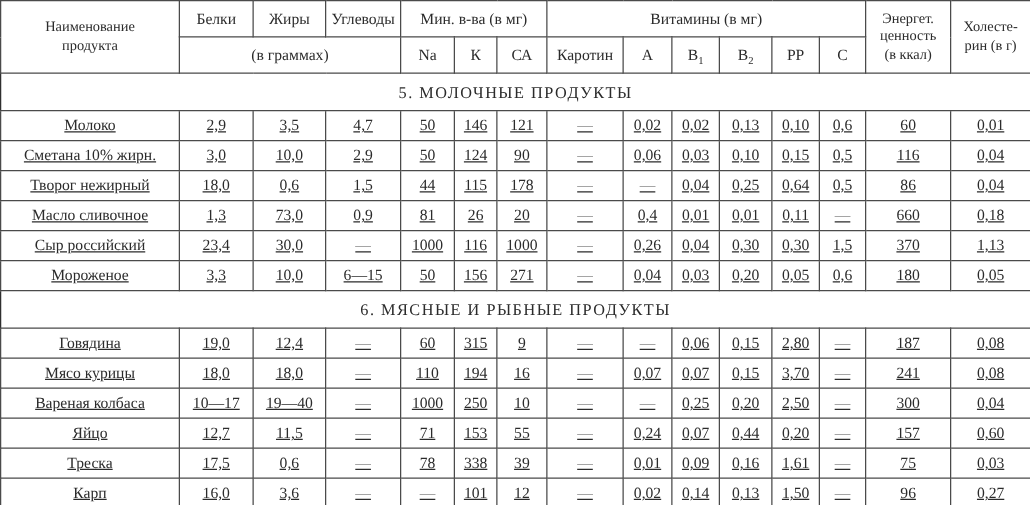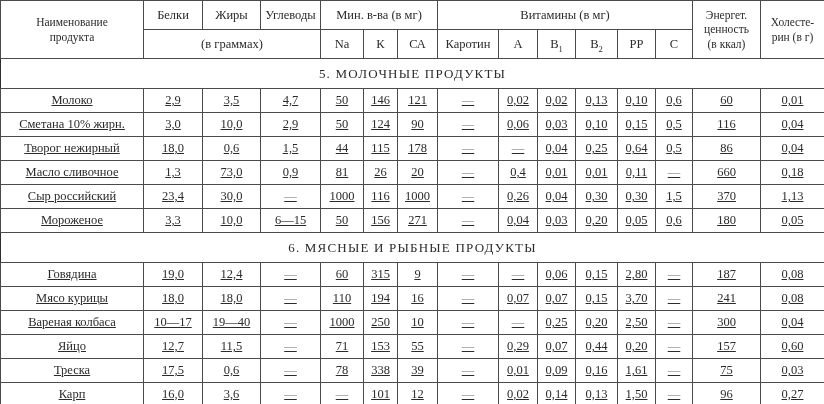--- a/index.html
+++ b/index.html
@@ -287,21 +287,21 @@
         </tr>
         <tr class="data-row">
           <td class="name-cell">Яйцо</td>
           <td>12,7</td>
           <td>11,5</td>
           <td class="dash">—</td>
           <td>71</td>
           <td>153</td>
           <td>55</td>
           <td class="dash">—</td>
-          <td>0,29</td>
+          <td>0,24</td>
           <td>0,07</td>
           <td>0,44</td>
           <td>0,20</td>
           <td class="dash">—</td>
           <td>157</td>
           <td>0,60</td>
         </tr>
         <tr class="data-row">
           <td class="name-cell">Треска</td>
           <td>17,5</td>

